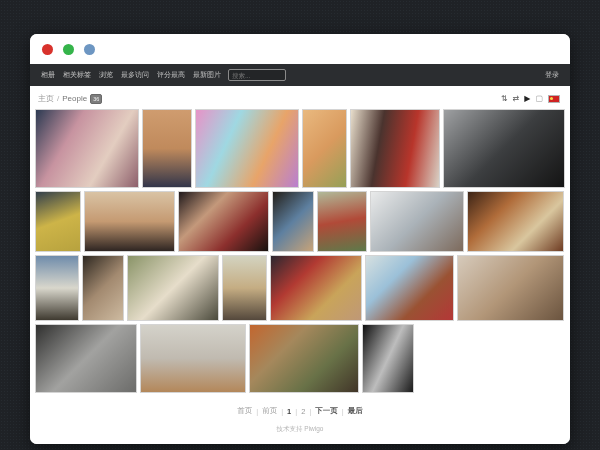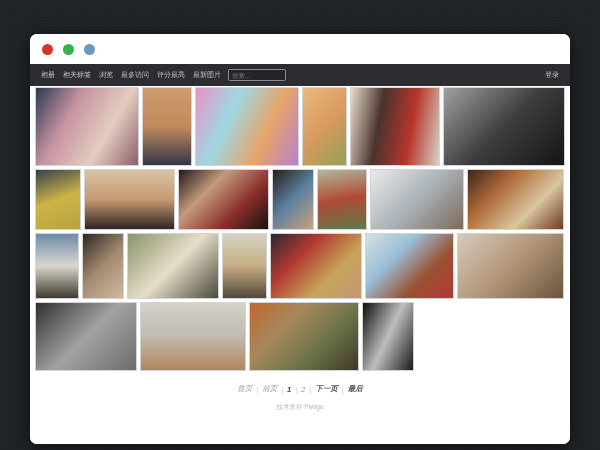--- a/index.html
+++ b/index.html
@@ -67,21 +67,21 @@
   .photo-row { display:flex; gap:3px; margin-bottom:3px; }
   .photo {
     border:1px solid #d4d4d4; background-clip:padding-box; flex:0 0 auto;
     cursor:pointer;
   }
   
   .pagination {
     margin-top:10px; text-align:center; font-size:7.5px; color:#aaa;
     display:flex; justify-content:center; gap:4px; align-items:center;
   }
-  .page-item { color:#999; cursor:pointer;font-style:italic; }
+  .page-item { color:#999; cursor:pointer; }
   .page-item.current { color:#444; font-weight:bold; cursor:default; }
   .page-item.strong { color:#555; font-weight:bold; }
   .page-sep { color:#ccc; }
   .footer { margin-top:9px; text-align:center; font-size:6.5px; color:#b5b5b5; }
 </style>
 </head>
 <body>
 
 <div class="stage">
   <div class="window">
@@ -103,20 +103,35 @@
           <span class="nav-item">评分最高</span>
           <span class="nav-item">最新图片</span>
         </div>
       <input class="search-input" type="text" placeholder="搜索..." style="">
       <div class="nav-spacer"></div>
       <span class="login-link">登录</span>
     </div>
 
     <div class="content">
 
+      <div class="contentbar">
+        <div class="breadcrumb">
+          <span class="home">主页</span>
+          <span class="sep">/</span>
+          <span class="current">People</span>
+          <span class="count-badge">36</span>
+        </div>
+        <div class="toolbar">
+            <span class="tool-icon ">⇅</span>
+            <span class="tool-icon ">⇄</span>
+            <span class="tool-icon play">▶</span>
+            <span class="tool-icon frame">▢</span>
+            <span class="flag-icon"></span>
+          </div>
+      </div>
 
       <div class="grid">
           <div class="photo-row">
             <div class="photo" style="width: 104px; height: 79px; background: linear-gradient(120deg, rgb(44, 58, 82), rgb(199, 147, 160), rgb(227, 205, 192), rgb(141, 95, 107));"></div>
             <div class="photo" style="width: 50px; height: 79px; background: linear-gradient(rgb(207, 156, 111), rgb(192, 138, 92), rgb(51, 54, 74));"></div>
             <div class="photo" style="width: 104px; height: 79px; background: linear-gradient(115deg, rgb(231, 147, 199), rgb(159, 216, 226), rgb(232, 164, 105), rgb(185, 127, 208));"></div>
             <div class="photo" style="width: 45px; height: 79px; background: linear-gradient(135deg, rgb(233, 185, 127), rgb(217, 154, 94), rgb(149, 160, 87));"></div>
             <div class="photo" style="width: 90px; height: 79px; background: linear-gradient(100deg, rgb(231, 221, 203), rgb(74, 51, 46), rgb(184, 53, 43), rgb(216, 210, 198));"></div>
             <div class="photo" style="width: 122px; height: 79px; background: linear-gradient(135deg, rgb(158, 160, 162), rgb(60, 62, 64), rgb(20, 20, 20));"></div>
           </div>

